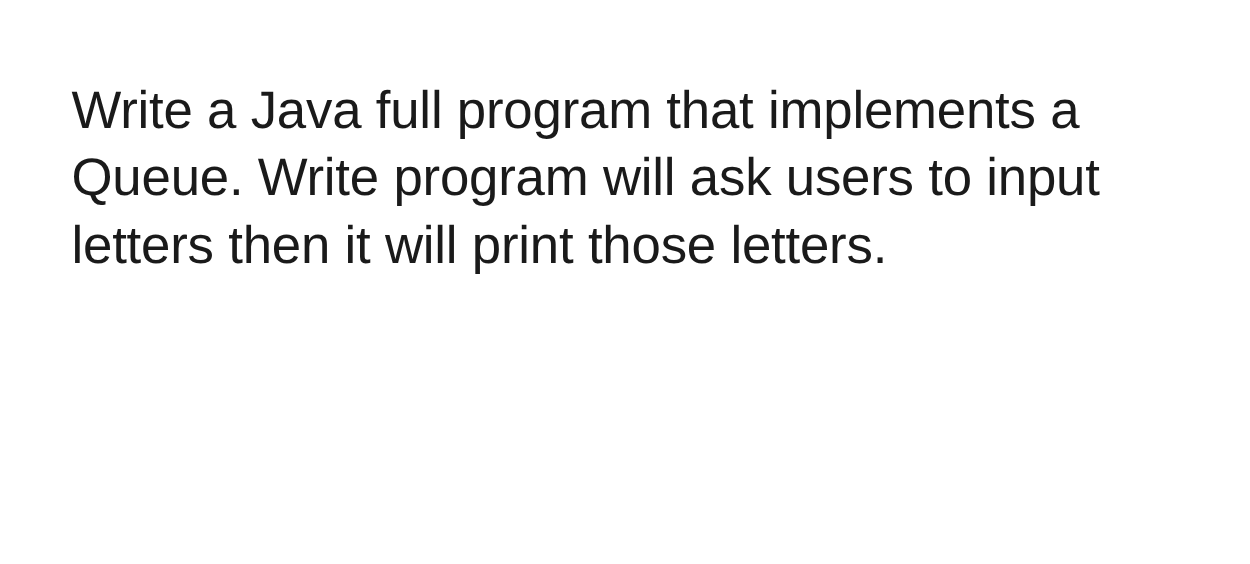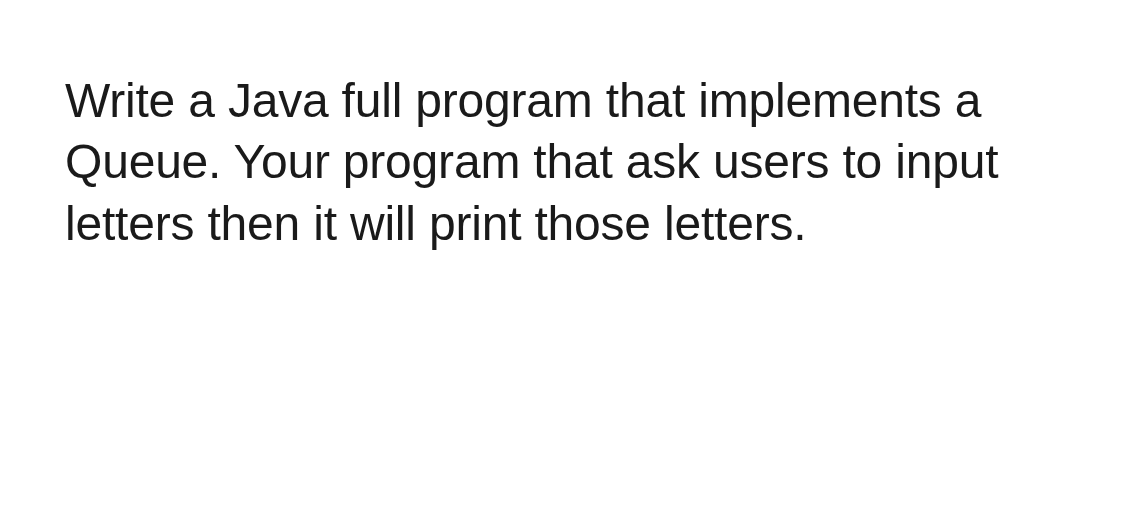--- a/index.html
+++ b/index.html
@@ -25,14 +25,14 @@
       line-height: 1.28;
       color: #1a1a1a;
       font-weight: 400;
       letter-spacing: -0.2px;
     }
   </style>
 </head>
 <body>
 
 <div class="content">
-  <p class="text-block">Write a Java full program that implements a Queue. Your program that ask users to input letters then it will print those letters.</p>
+  <p class="text-block">Write a Java full program that implements a Queue. Write program will ask users to input letters then it will print those letters.</p>
 </div>
 
 </body></html>

